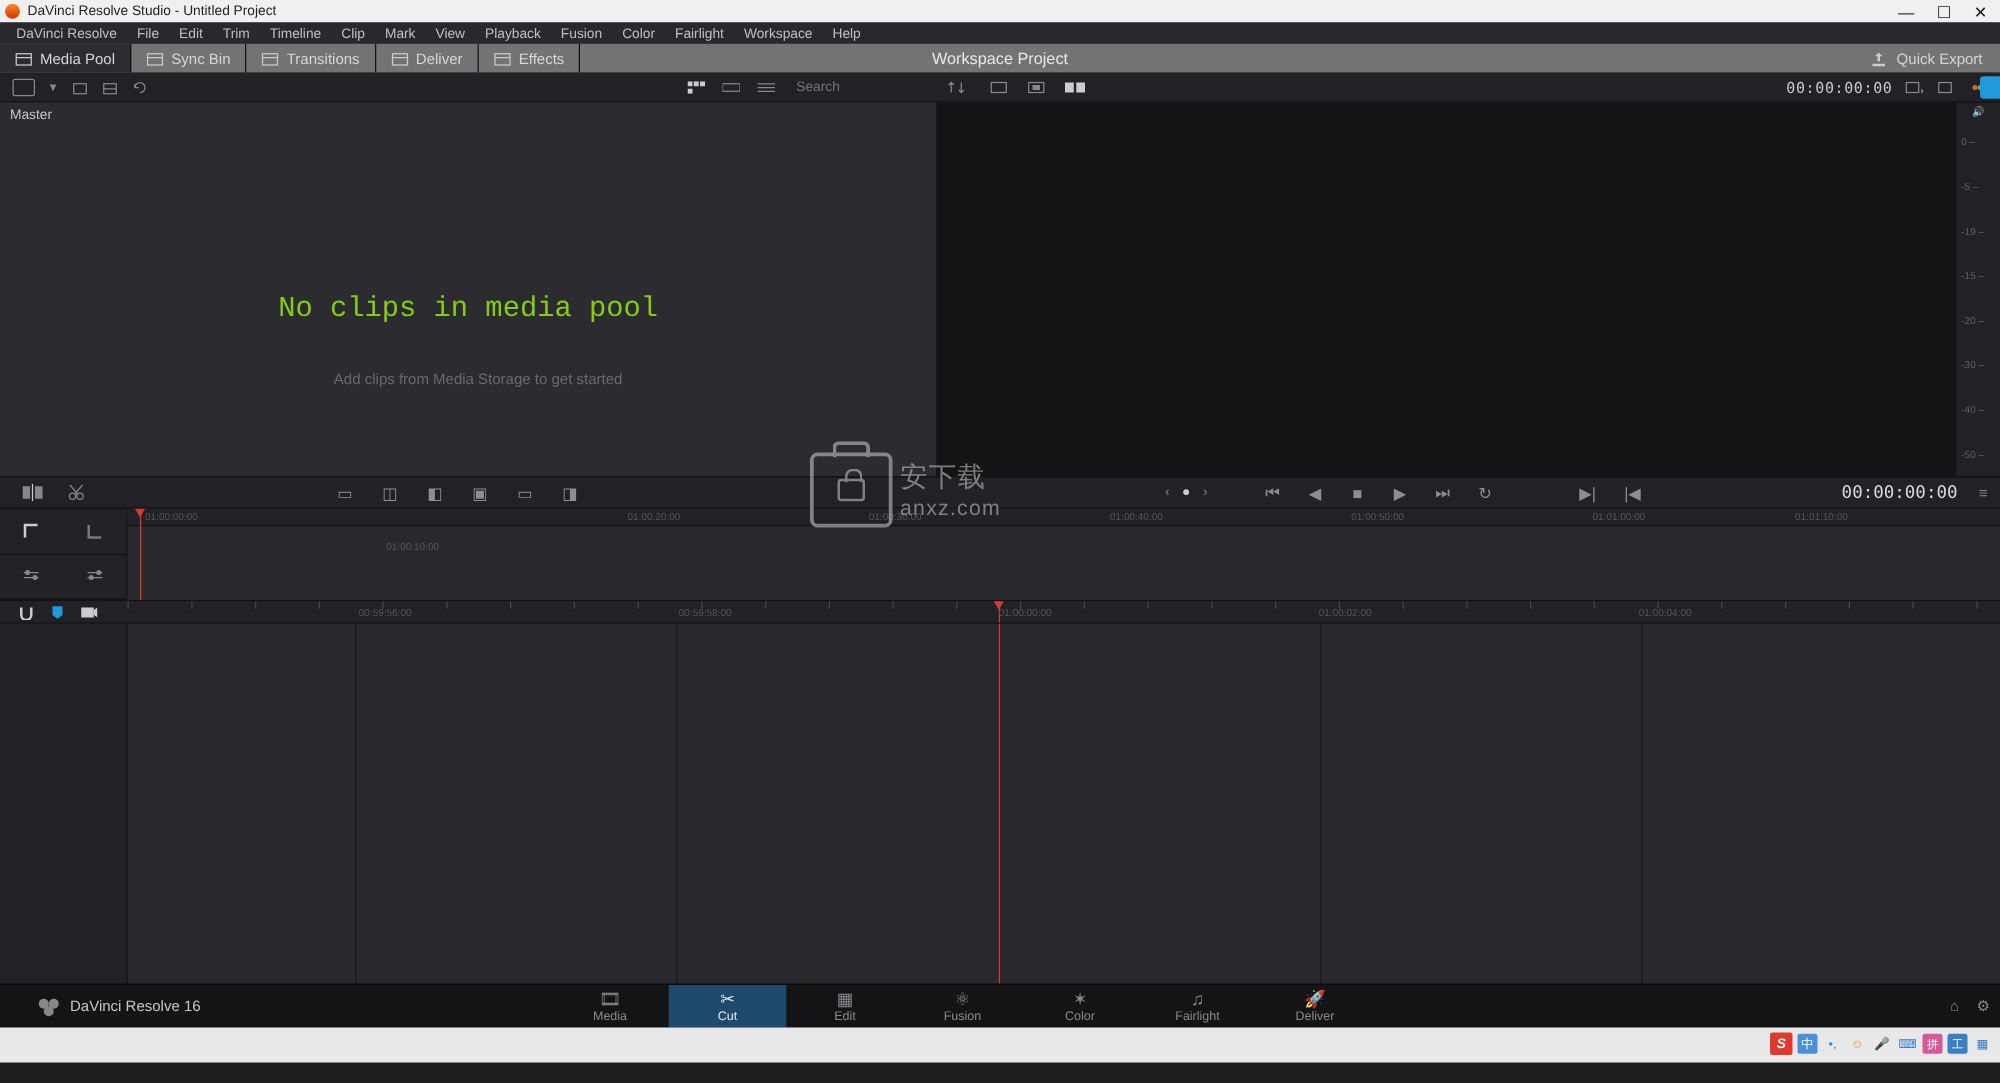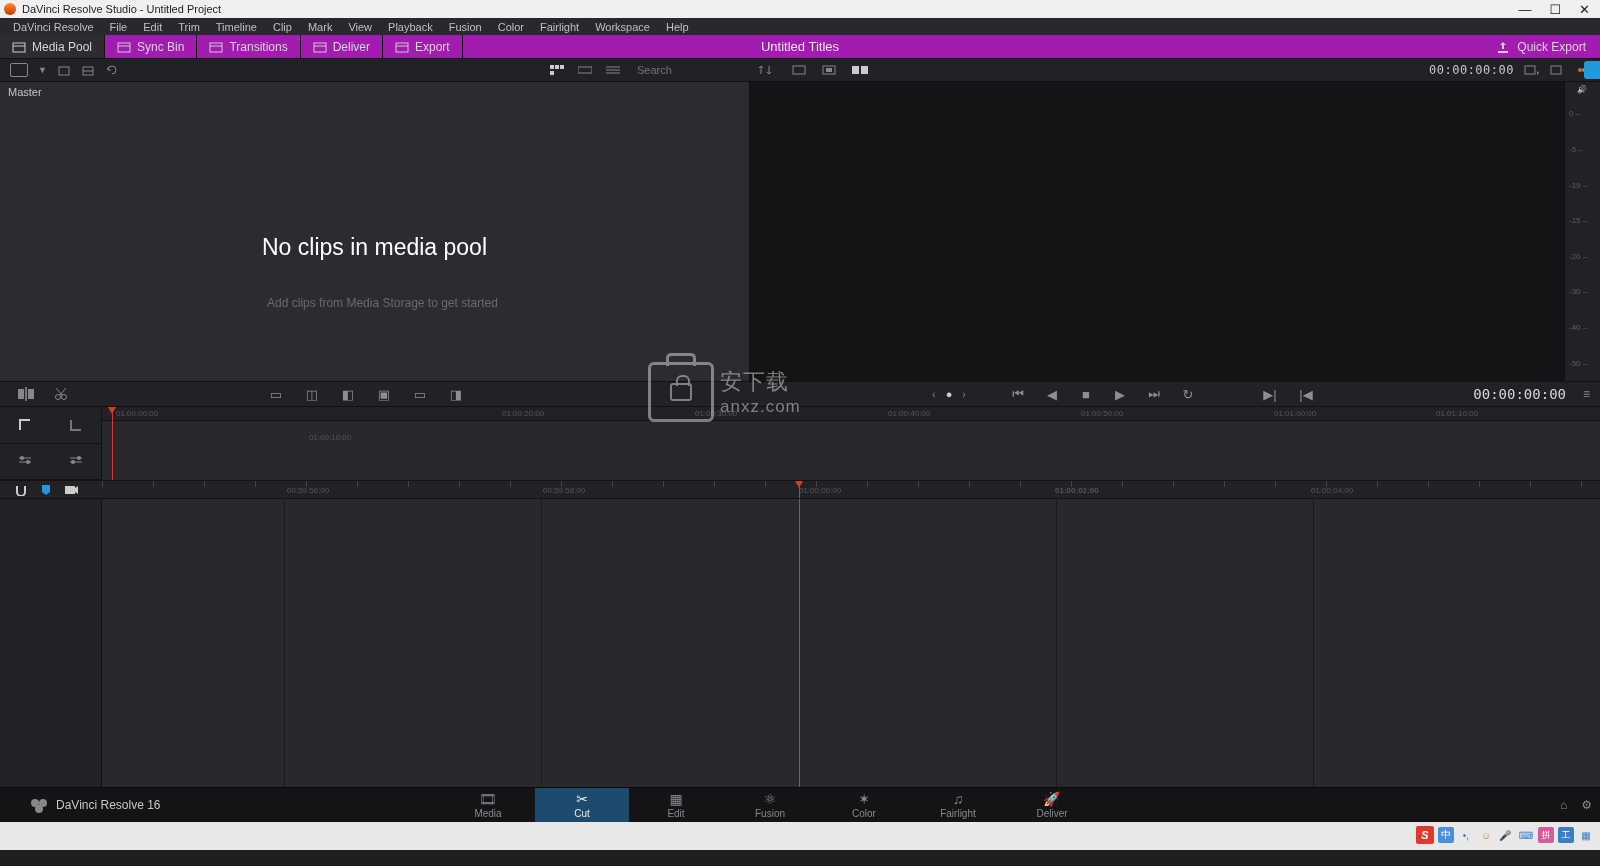--- a/index.html
+++ b/index.html
@@ -6,40 +6,40 @@
 body { width:1600px; height:866px; background:#1f1f1f; color:#b8b8b8; overflow:hidden; font-size:12px; }
 
 .titlebar { height:18px; background:#f0f0f0; color:#222; display:flex; align-items:center; padding:0 4px; font-size:11px; }
 .titlebar .ico { width:12px; height:12px; border-radius:50%; background:linear-gradient(#ff8b2a,#c83a00); margin-right:6px; }
 .titlebar .winbtns { margin-left:auto; display:flex; gap:18px; padding-right:6px; font-size:13px; color:#222; }
 .titlebar .winbtns span { cursor:default; }
 
 .menubar { height:17px; background:#28282e; display:flex; align-items:center; padding:0 6px; gap:2px; font-size:11px; color:#c0c0c0; }
 .menubar .mi { padding:0 7px; }
 
-.toolbar { height:24px; background:#a21caf; border-bottom:1px solid #121214; display:flex; align-items:center; position:relative; font-size:12px; }
+.toolbar { height:24px; background:#737373; border-bottom:1px solid #121214; display:flex; align-items:center; position:relative; font-size:12px; }
 .tbtn { display:flex; align-items:center; gap:6px; padding:0 12px; height:100%; border-right:1px solid #121214; color:#d6d6d6; }
 .tbtn.active { background:#2c2c31; }
 .center-title { position:absolute; left:50%; transform:translateX(-50%); color:#e8e8e8; font-size:13px; }
 .quick { margin-left:auto; display:flex; align-items:center; gap:7px; padding:0 14px; color:#d6d6d6; }
 
 .subtool { height:23px; background:#212126; border-bottom:1px solid #121214; display:flex; align-items:center; position:relative; }
 .subtool .lgroup { display:flex; align-items:center; gap:10px; padding-left:10px; }
 .subtool .iconbox { width:18px; height:14px; border:1px solid #888; border-radius:2px; }
 .subtool .chev { font-size:9px; color:#888; }
 .subtool .rg { margin-left:auto; display:flex; align-items:center; gap:10px; padding-right:8px; }
 .search { display:flex; align-items:center; margin-left:auto; margin-right:auto; }
 .search input { background:#212126; border:none; color:#888; font-size:11px; width:100px; padding:3px; outline:none; }
 .tc { font-family:monospace; font-size:12px; color:#c8c8c8; letter-spacing:0.5px; }
 .accentbtn { width:18px; height:18px; border-radius:3px; background:#2099dd; position:absolute; right:-2px; top:2px; }
 
 .mid { display:flex; height:299px; }
 .pool { width:750px; background:#2b2b30; border-right:1px solid #121214; position:relative; }
 .pool .master { position:absolute; top:4px; left:8px; font-size:11px; color:#c6c6c6; }
-.pool .msg1 { position:absolute; top:152px; width:100%; text-align:center; font-size:23px; color:#ffffff; }
+.pool .msg1 { position:absolute; top:152px; width:100%; text-align:center; font-size:23px; color:#84cc16;font-family:Liberation Mono, monospace; }
 .pool .msg2 { position:absolute; top:214px; width:100%; text-align:center; font-size:12px; color:#6a6a6e;padding-left:16px; }
 .viewer { flex:1; background:#141416; position:relative; }
 .meter { width:36px; background:#212126; border-left:1px solid #121214; display:flex; flex-direction:column; font-size:8px; color:#5f5f64; }
 .meter .spk { height:14px; display:flex; align-items:center; justify-content:center; color:#a8a8a8; }
 .meter .ticks { flex:1; display:flex; flex-direction:column; justify-content:space-around; padding-left:4px; }
 
 .playbar { height:26px; background:#212126; border-top:1px solid #121214; border-bottom:1px solid #121214; display:flex; align-items:center; position:relative; }
 .playbar .l { display:flex; gap:18px; padding-left:18px; align-items:center; }
 .playbar .ins { display:flex; gap:20px; position:absolute; left:268px; }
 .playbar .nav3 { position:absolute; left:932px; display:flex; gap:10px; align-items:center; font-size:11px; color:#888;}
@@ -159,24 +159,24 @@
         </span>
         <span>Deliver</span>
       </div>
       <div class="tbtn">
         <span>
           <svg width="14" height="12">
             <rect x="1" y="2" width="12" height="9" fill="none" stroke="#ccc"></rect>
             <line x1="1" y1="5" x2="13" y2="5" stroke="#ccc"></line>
           </svg>
         </span>
-        <span>Export</span>
-      </div>
-    </div>
-  <div class="center-title">Untitled Titles</div>
+        <span>Effects</span>
+      </div>
+    </div>
+  <div class="center-title">Workspace Project</div>
   <div class="quick">
     <svg width="14" height="14">
         <path d="M7 2 L10 5 L8 5 L8 9 L6 9 L6 5 L4 5 Z M2 11 L12 11 L12 13 L2 13 Z" fill="#ccc"></path>
       </svg>
     <span>Quick Export</span>
   </div>
 </div>
 
 <div class="subtool">
   <div class="lgroup">
@@ -357,21 +357,21 @@
     <svg width="14" height="10">
         <rect x="1" y="1" width="10" height="8" fill="#ccc"></rect>
         <path d="M11 3 L14 1 L14 9 L11 7" fill="#ccc"></path>
       </svg>
   </div>
   <div class="track" id="lower-ruler-track">
     <div class="playhead" style="left:697px;"></div>
   <div class="rlabel" style="top: 5px; left: 185px;">00:59:56:00</div>
       <div class="rlabel" style="top: 5px; left: 441px;">00:59:58:00</div>
       <div class="rlabel" style="top: 5px; left: 697px;">01:00:00:00</div>
-      <div class="rlabel" style="top: 5px; left: 953px; font-weight: bold;">01:00:02:00</div>
+      <div class="rlabel" style="top: 5px; left: 953px;">01:00:02:00</div>
       <div class="rlabel" style="top: 5px; left: 1209px;">01:00:04:00</div>
       <div class="tick" style="left: 0px;"></div>
       <div class="tick" style="left: 51px;"></div>
       <div class="tick" style="left: 102px;"></div>
       <div class="tick" style="left: 153px;"></div>
       <div class="tick" style="left: 204px;"></div>
       <div class="tick" style="left: 255px;"></div>
       <div class="tick" style="left: 306px;"></div>
       <div class="tick" style="left: 357px;"></div>
       <div class="tick" style="left: 408px;"></div>

